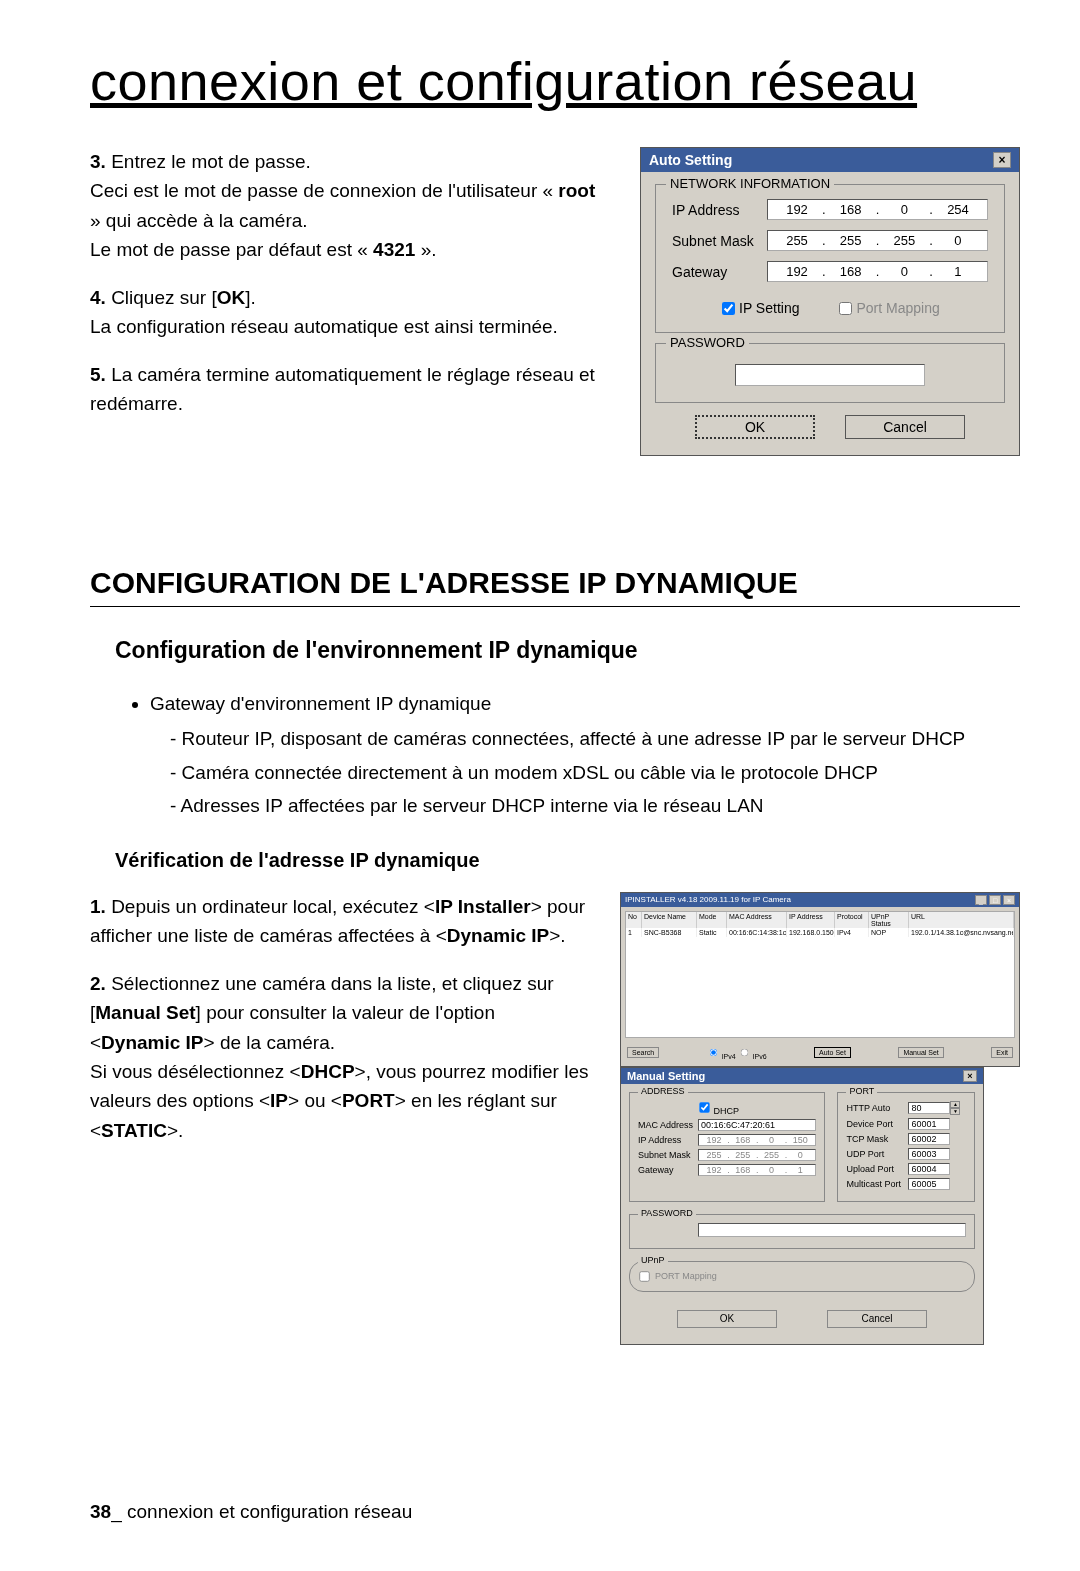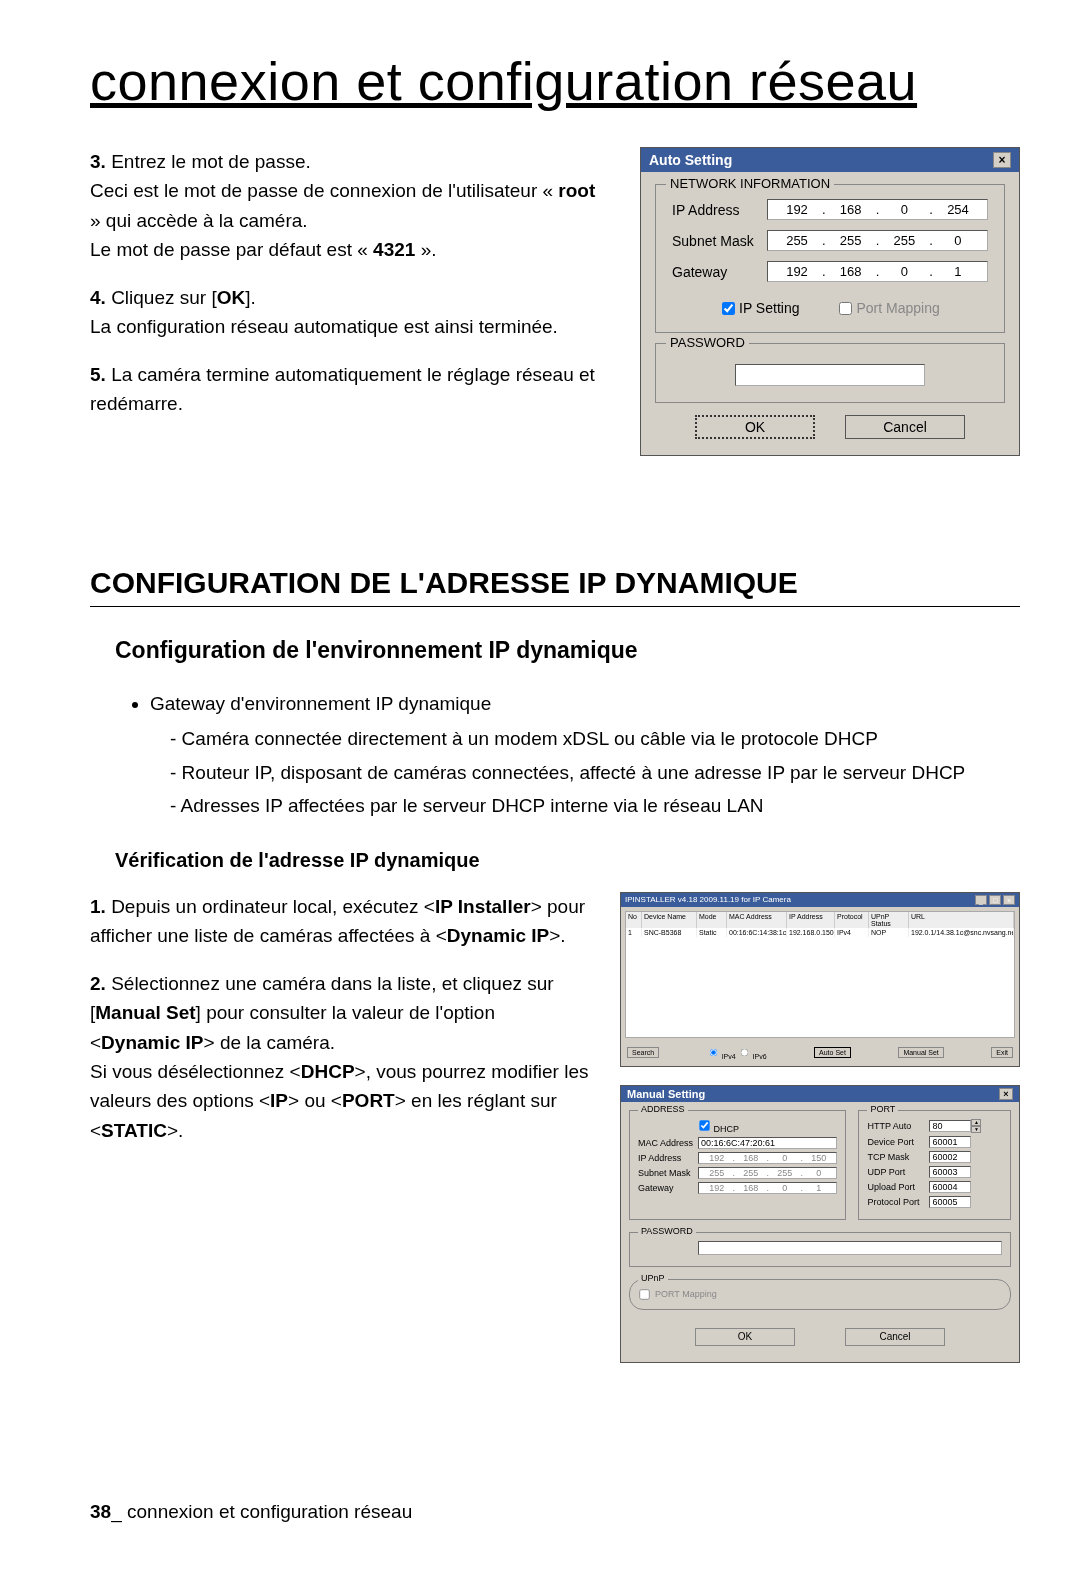--- a/index.html
+++ b/index.html
@@ -164,23 +164,22 @@
   .inst-row { display: flex; font-size: 7px; }
   .inst-row div { border-right: 1px solid #eee; padding: 1px 2px; white-space: nowrap; overflow: hidden; }
   .c-no{width:16px}.c-dn{width:55px}.c-mode{width:30px}.c-mac{width:60px}.c-ip{width:48px}.c-proto{width:34px}.c-upnp{width:40px}.c-url{flex:1}
   .inst-blank { height: 100px; }
   .inst-foot { display: flex; justify-content: space-between; padding: 4px 6px 6px; font-size: 7px; align-items: center; gap: 4px; }
   .mini-btn { background: #d4d0c8; border: 1px solid #888; font-size: 7px; padding: 1px 4px; }
   
   .manual {
     background: #d4d0c8;
     border: 1px solid #555;
-    width: 400px;
+    width: 364px;
     font-size: 10px;
-    margin-top: 18px;
   }
   .manual .dialog-title { font-size: 11px; padding: 2px 6px; }
   .manual-body { padding: 8px; display: flex; gap: 12px; flex-wrap: wrap; }
   .m-fieldset {
     border: 1px solid #888;
     padding: 8px 8px 8px;
     position: relative;
     font-size: 9px;
   }
   .m-fieldset .m-legend {
@@ -311,22 +310,22 @@
   </div>
 </div>
 
 <h2 class="section-heading">CONFIGURATION DE L'ADRESSE IP DYNAMIQUE</h2>
 <h3 class="subheading">Configuration de l'environnement IP dynamique</h3>
 
 <ul class="bullets">
   <li>
     <span>Gateway d'environnement IP dynamique</span>
     <ul class="dashes" id="dashes">
+        <li>Routeur IP, disposant de caméras connectées, affecté à une adresse IP par le serveur DHCP</li>
         <li>Caméra connectée directement à un modem xDSL ou câble via le protocole DHCP</li>
-        <li>Routeur IP, disposant de caméras connectées, affecté à une adresse IP par le serveur DHCP</li>
         <li>Adresses IP affectées par le serveur DHCP interne via le réseau LAN</li>
       </ul>
   </li>
 </ul>
 
 <h4 class="subhead3">Vérification de l'adresse IP dynamique</h4>
 
 <div class="two-col">
   <div class="left-col">
     <ol class="steps" id="steps-bottom">
@@ -456,21 +455,21 @@
               </div>
               <div class="p-row">
                 <span class="p-lbl">UDP Port</span>
                 <span class="p-val">60003</span>
               </div>
               <div class="p-row">
                 <span class="p-lbl">Upload Port</span>
                 <span class="p-val">60004</span>
               </div>
               <div class="p-row">
-                <span class="p-lbl">Protocol Port</span>
+                <span class="p-lbl">Multicast Port</span>
                 <span class="p-val">60005</span>
               </div>
             </div>
         </div>
         <div class="m-fieldset m-pw">
           <span class="m-legend">PASSWORD</span>
           <div class="m-row">
               <span class="m-lbl"></span>
               <input class="m-val" type="password" style="height: 14px;">
             </div>

